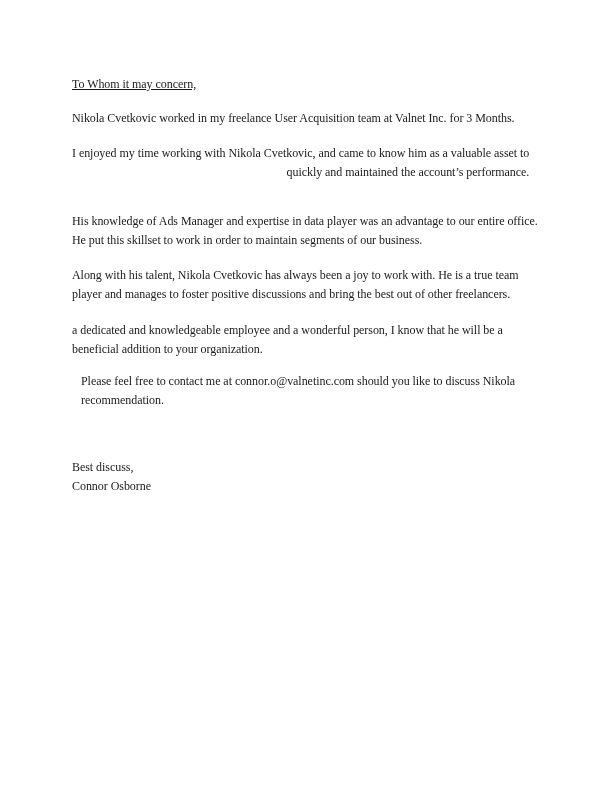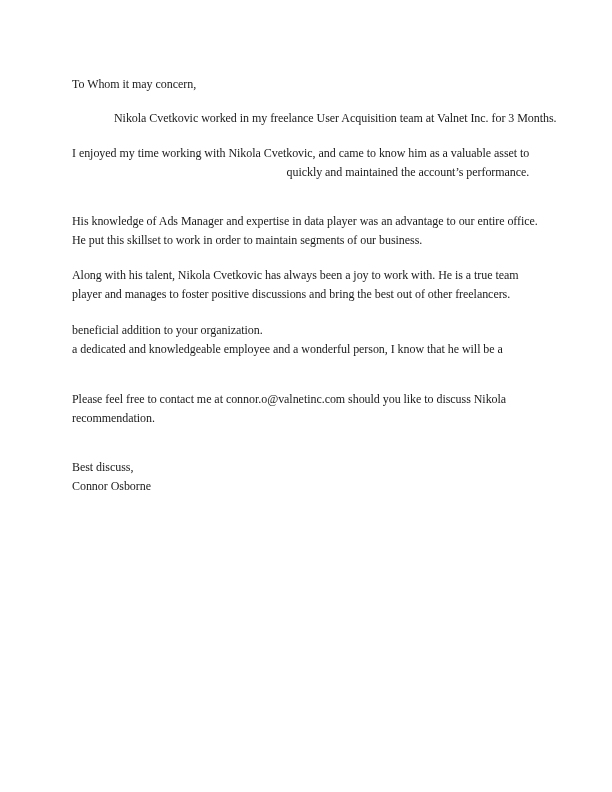--- a/index.html
+++ b/index.html
@@ -32,49 +32,49 @@
     .line {
       display: block;
       height: 19px;
     }
   </style>
 </head>
 <body>
 
 <div class="page">
 
-  <div class="para" style="top:75px;">
+  <div class="para" style="top:75px;text-decoration:underline;">
     <span class="line">To Whom it may concern,</span>
   </div>
 
-  <div class="para" style="top:109px;margin-left:42px;">
+  <div class="para" style="top:109px;">
     <span class="line">Nikola Cvetkovic worked in my freelance User Acquisition team at Valnet Inc. for 3 Months.</span>
   </div>
 
   <div class="para" style="top:144px;text-align:right;">
     <span class="line">I enjoyed my time working with Nikola Cvetkovic, and came to know him as a valuable asset to</span>
     <span class="line">quickly and maintained the account’s performance.</span>
   </div>
 
   <div class="para" style="top:212px;">
     <span class="line">His knowledge of Ads Manager and expertise in data player was an advantage to our entire office.</span>
     <span class="line">He put this skillset to work in order to maintain segments of our business.</span>
   </div>
 
   <div class="para" style="top:266px;">
     <span class="line">Along with his talent, Nikola Cvetkovic has always been a joy to work with. He is a true team</span>
     <span class="line">player and manages to foster positive discussions and bring the best out of other freelancers.</span>
   </div>
 
   <div class="para" style="top:321px;">
+    <span class="line">a dedicated and knowledgeable employee and a wonderful person, I know that he will be a</span>
     <span class="line">beneficial addition to your organization.</span>
-    <span class="line">a dedicated and knowledgeable employee and a wonderful person, I know that he will be a</span>
   </div>
 
-  <div class="para" style="top:390px;">
+  <div class="para" style="top:372px;margin-left:9px;">
     <span class="line">Please feel free to contact me at connor.o@valnetinc.com should you like to discuss Nikola</span>
     <span class="line">recommendation.</span>
   </div>
 
   <div class="para" style="top:458px;">
     <span class="line">Best discuss,</span>
     <span class="line">Connor Osborne</span>
   </div>
 
 </div>

